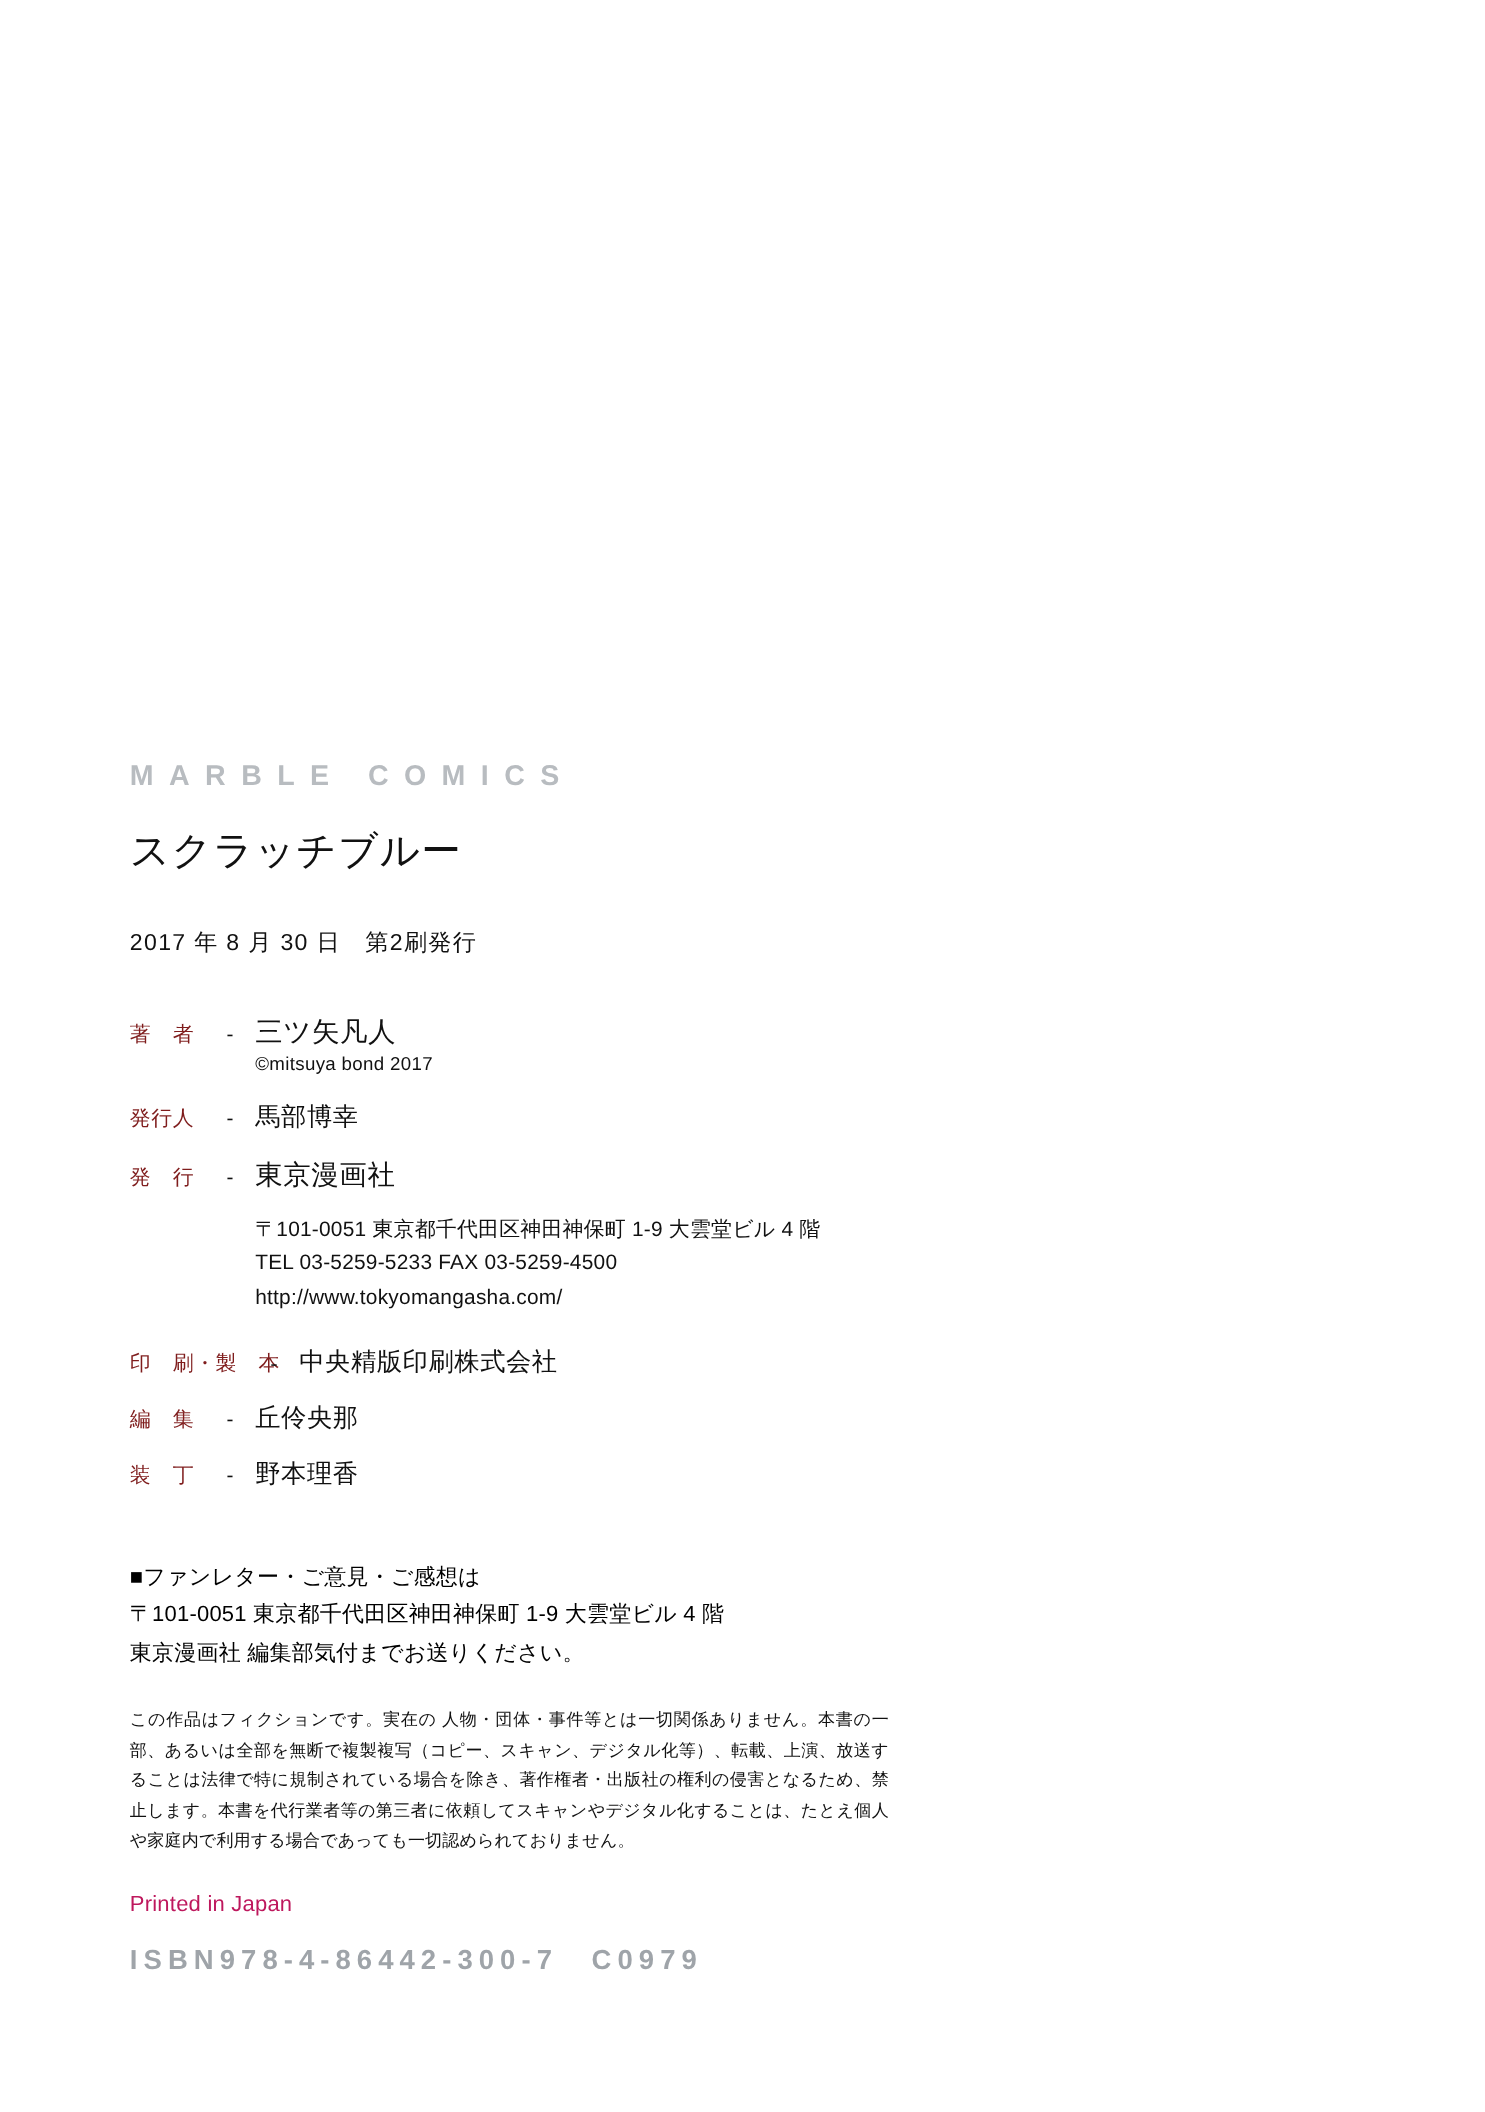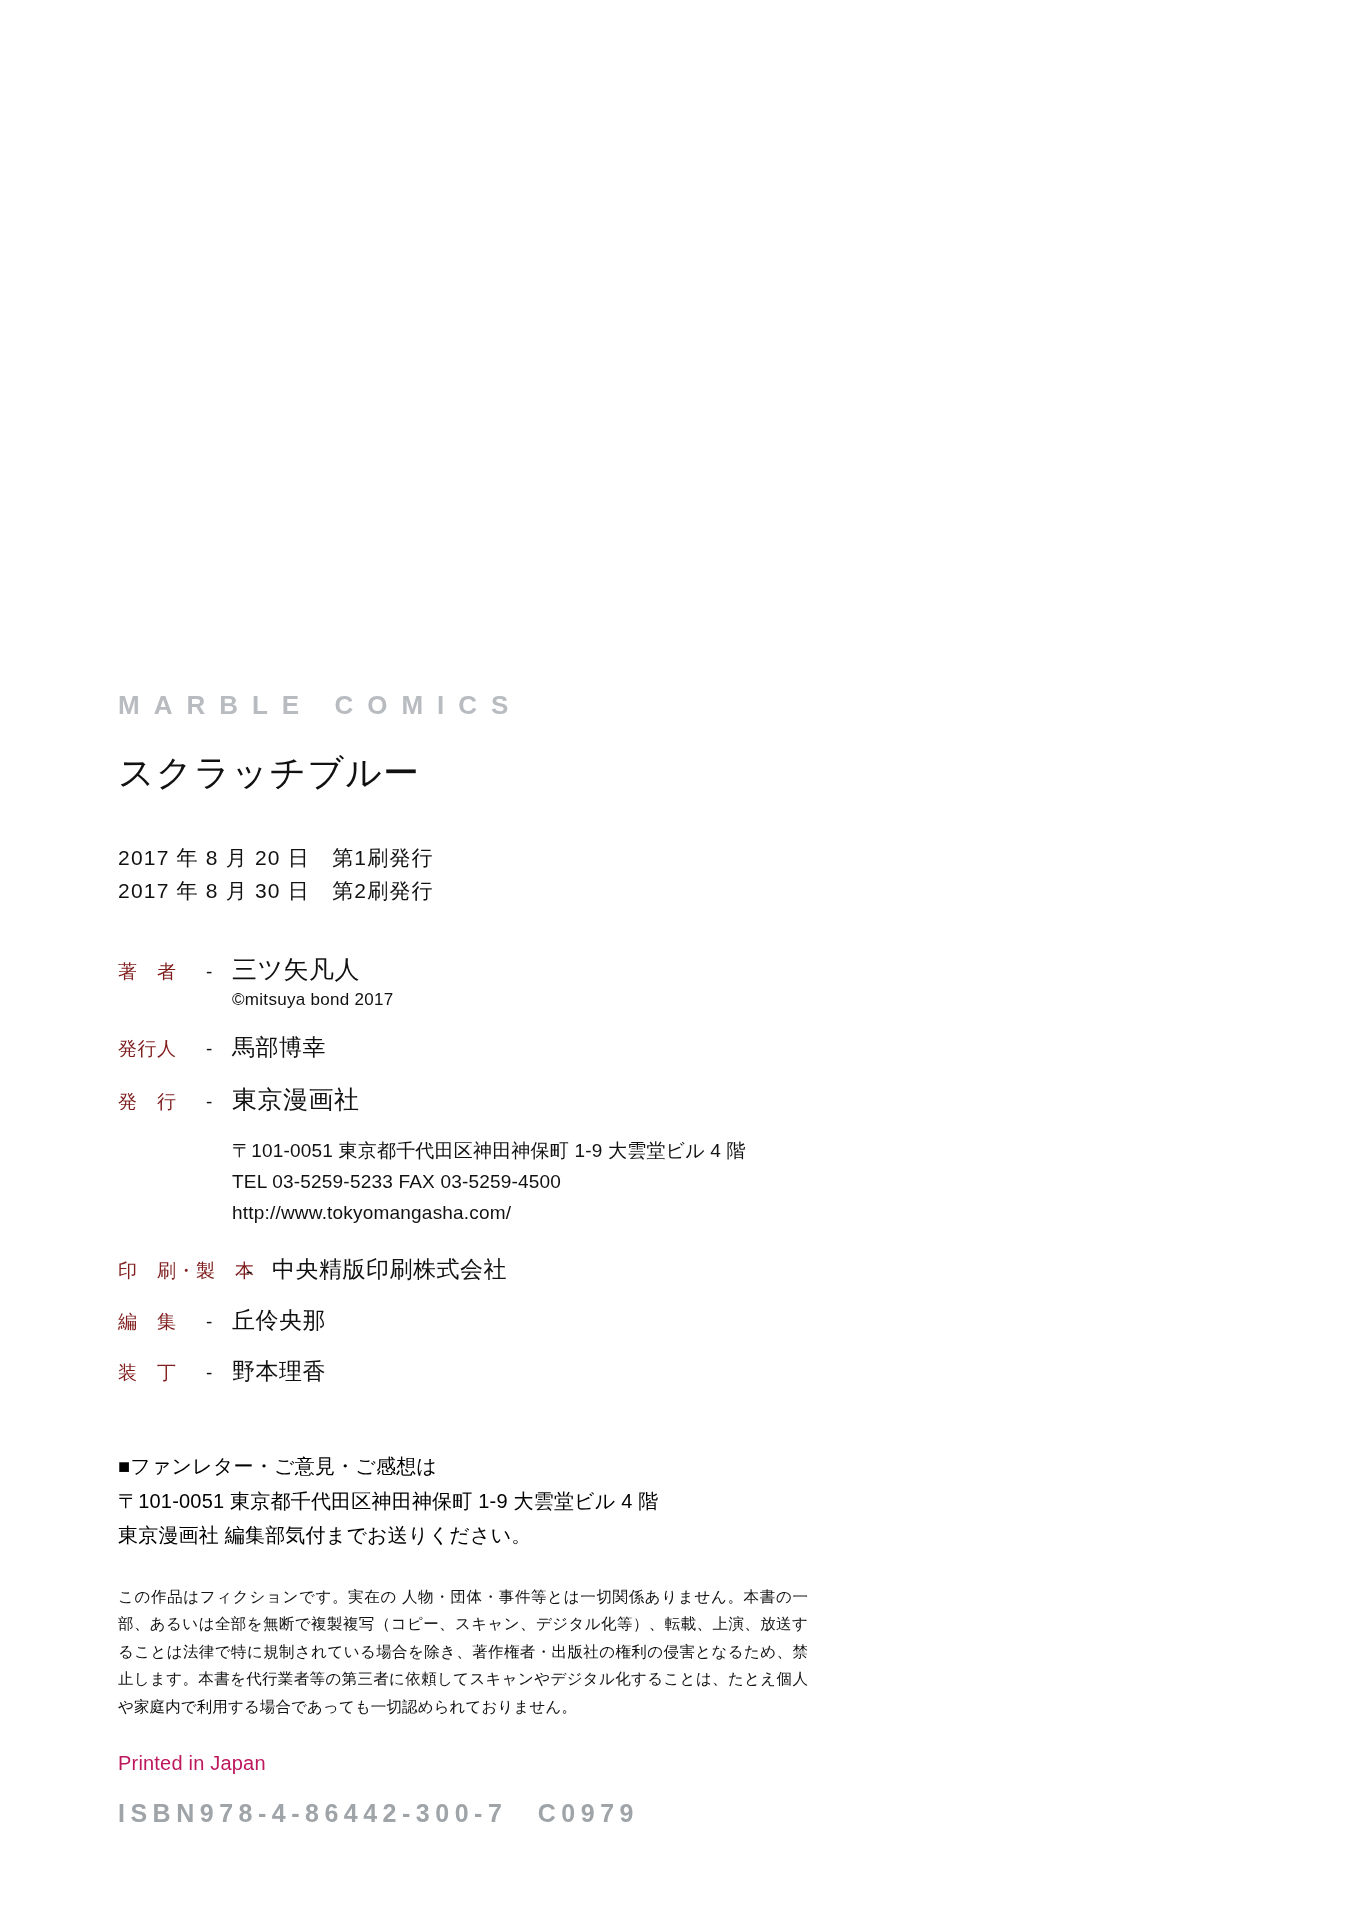--- a/index.html
+++ b/index.html
@@ -164,21 +164,20 @@
 <body>
 
 <div class="page">
   <div class="colophon">
 
     <div class="imprint">MARBLE COMICS</div>
 
     <div class="book-title">スクラッチブルー</div>
 
     <div class="print-dates">
-      <div class="print-date-line">2017 年 8 月 20 日　第1刷発行</div>
       <div class="print-date-line">2017 年 8 月 30 日　第2刷発行</div>
     </div>
 
     <div class="credits">
 
       <div class="credit-row author">
         <span class="credit-label">著　者</span>
         <span class="credit-dash">-</span>
         <span class="credit-value">三ツ矢凡人</span>
       </div>

